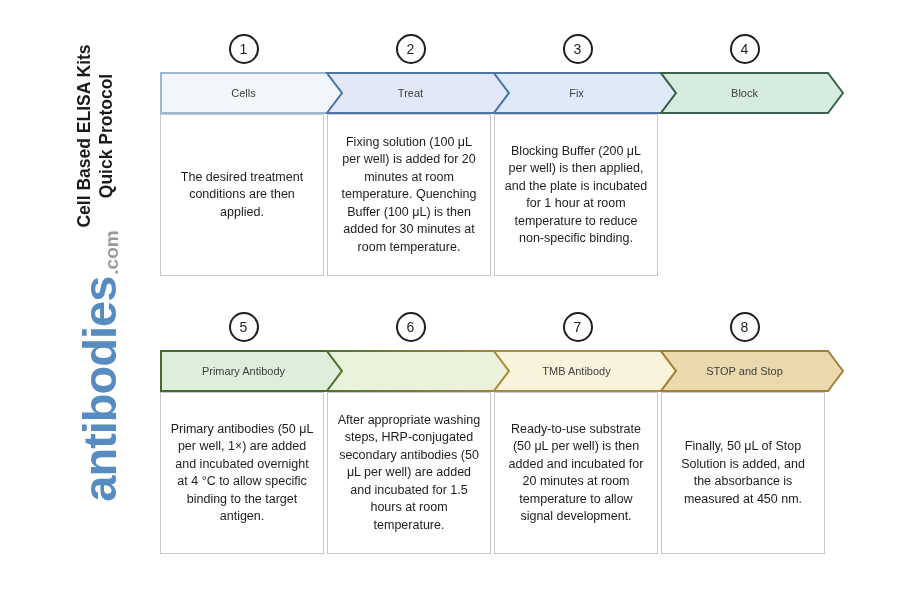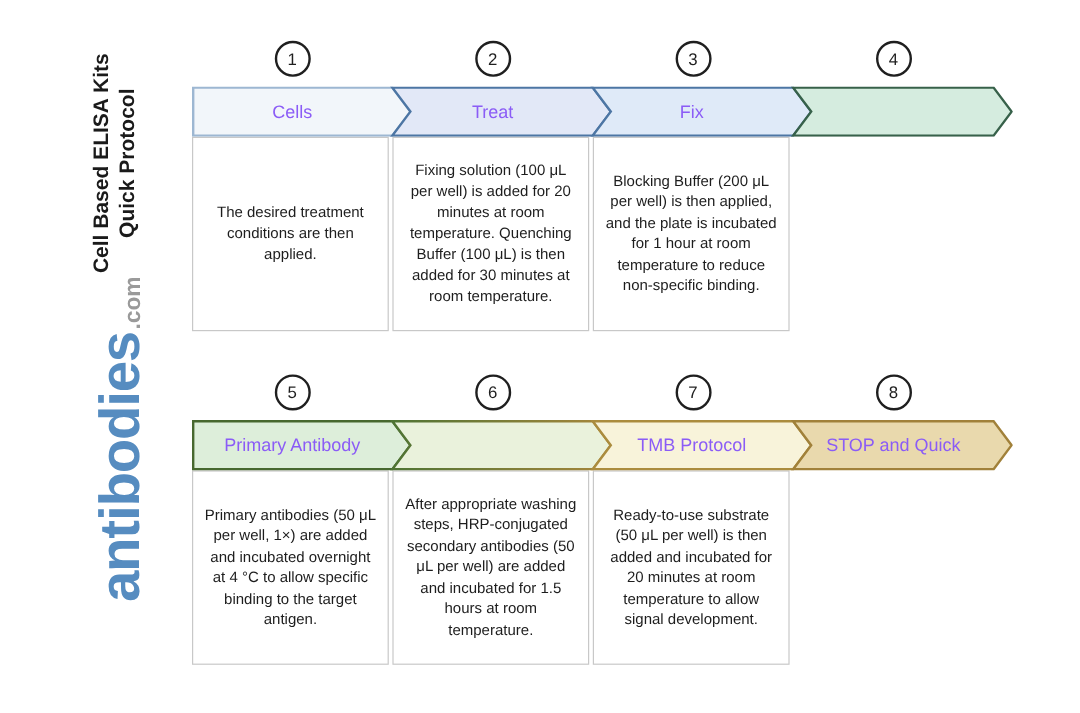--- a/index.html
+++ b/index.html
@@ -36,21 +36,21 @@
   .circle{
     width:26px;height:26px;border:2.4px solid #1f1f1f;border-radius:50%;
     background:#fff;display:flex;align-items:center;justify-content:center;
     font-size:14px;color:#1f1f1f;
   }
   .chevrons{position:relative;width:684px;height:42px;}
   .chevrons svg{position:absolute;left:0;top:0;}
   .chev-label{
     position:absolute;top:0;height:42px;width:167px;
     display:flex;align-items:center;justify-content:center;
-    font-size:15px;color:#8b5cf6;
+    font-size:11px;color:#404040;
   }
   .cl0{left:0;} .cl1{left:167px;} .cl2{left:333px;} .cl3{left:501px;}
   .boxes{display:grid;grid-template-columns:repeat(4,167px);}
   .box{
     width:160px;height:160px;border:1.5px solid #c8c8c8;background:#fff;
     display:flex;align-items:center;justify-content:center;
     padding:0 1px;
   }
   .box p{
     margin:0;padding:0 8px;font-size:12.5px;line-height:1.4;text-align:center;color:#1d1d1d;
@@ -93,20 +93,21 @@
       <div class="chevrons">
         <svg width="684" height="42" viewBox="0 0 684 42">
           <polygon points="1,1 167,1 182,21 167,41 1,41" stroke-width="2" fill="#f2f6fa" stroke="#9db7d2"></polygon>
           <polygon points="167,1 334,1 349,21 334,41 167,41 182,21" stroke-width="2" fill="#e2e8f7" stroke="#4d76a4"></polygon>
           <polygon points="334,1 501,1 516,21 501,41 334,41 349,21" stroke-width="2" fill="#dfeaf8" stroke="#4d76a4"></polygon>
           <polygon points="501,1 668,1 683,21 668,41 501,41 516,21" stroke-width="2" fill="#d5ecdf" stroke="#37614a"></polygon>
         </svg>
         <div class="chev-label cl0">Cells</div>
         <div class="chev-label cl1">Treat</div>
         <div class="chev-label cl2">Fix</div>
+        <div class="chev-label cl3">Block</div>
       </div>
 
       <div class="boxes">
         <div class="box">
             <p>The desired treatment conditions are then applied.</p>
           </div>
         <div class="box">
             <p>Fixing solution (100 μL per well) is added for 20 minutes at room temperature. Quenching Buffer (100 μL) is then added for 30 minutes at room temperature.</p>
           </div>
         <div class="box">
@@ -138,31 +139,34 @@
               <stop offset="0" stop-color="#4f7434"></stop>
               <stop offset="1" stop-color="#a8873c"></stop>
             </linearGradient>
           </defs>
           <polygon points="1,1 167,1 182,21 167,41 1,41" stroke-width="2" fill="#ddeeda" stroke="#47682f"></polygon>
           <polygon points="167,1 334,1 349,21 334,41 167,41 182,21" stroke-width="2" stroke="url(#hrpGrad)" fill="#eaf2dc"></polygon>
           <polygon points="334,1 501,1 516,21 501,41 334,41 349,21" stroke-width="2" fill="#f8f3da" stroke="#ab8c3e"></polygon>
           <polygon points="501,1 668,1 683,21 668,41 501,41 516,21" stroke-width="2" fill="#e9d9ad" stroke="#a1813a"></polygon>
         </svg>
         <div class="chev-label cl0">Primary Antibody</div>
-        <div class="chev-label cl2">TMB Protocol</div>
-        <div class="chev-label cl3">STOP and Quick</div>
+        <div class="chev-label cl2">TMB Antibody</div>
+        <div class="chev-label cl3">STOP and Stop</div>
       </div>
 
       <div class="boxes">
         <div class="box">
             <p>Primary antibodies (50 μL per well, 1×) are added and incubated overnight at 4 °C to allow specific binding to the target antigen.</p>
           </div>
         <div class="box">
             <p>After appropriate washing steps, HRP-conjugated secondary antibodies (50 μL per well) are added and incubated for 1.5 hours at room temperature.</p>
           </div>
         <div class="box">
             <p>Ready-to-use substrate (50 μL per well) is then added and incubated for 20 minutes at room temperature to allow signal development.</p>
           </div>
+        <div class="box">
+            <p>Finally, 50 μL of Stop Solution is added, and the absorbance is measured at 450 nm.</p>
+          </div>
       </div>
     </section>
 
   </div>
 </div>
 
 </body></html>

